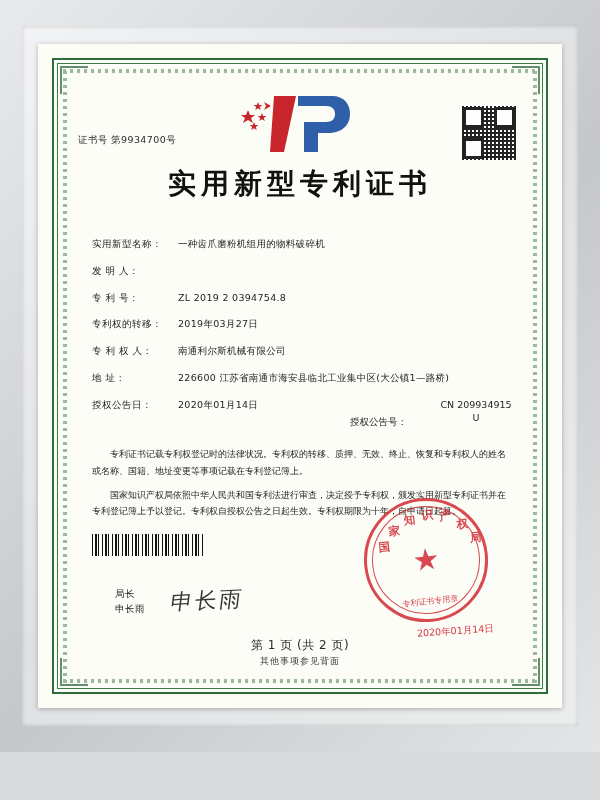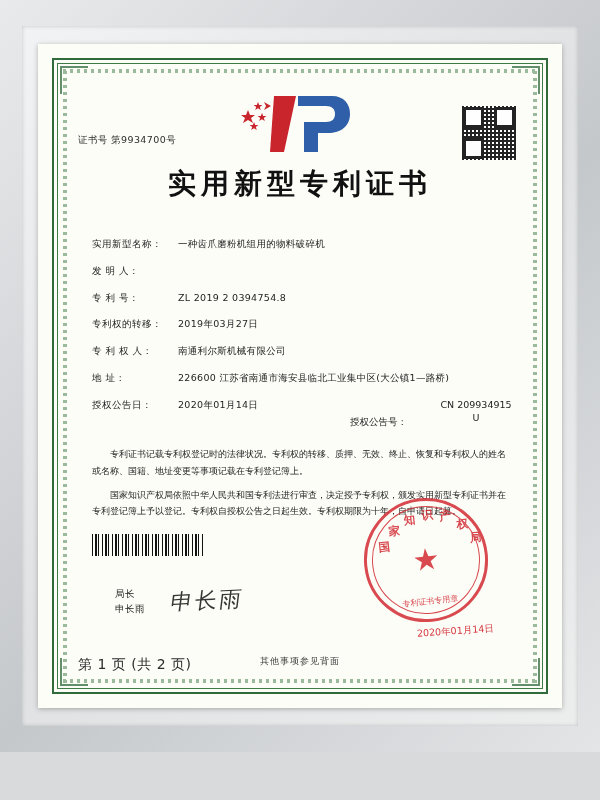--- a/index.html
+++ b/index.html
@@ -281,23 +281,23 @@
     bottom: 36px;
     font-size: 9.5px;
     color: #d0232b;
     opacity: .9;
     transform: rotate(-4deg);
   }
 
   .page-no {
     position: absolute;
     left: 0; right: 0;
-    bottom: 0;
-    text-align: left;
-    font-size: 14px;
+    bottom: 20px;
+    text-align: center;
+    font-size: 12px;
     color: #2b2b2b;
     letter-spacing: .5px;
   }
 
   .footer-note {
     position: absolute;
     left: 0; right: 0;
     bottom: 40px;
     text-align: center;
     font-size: 9px;

